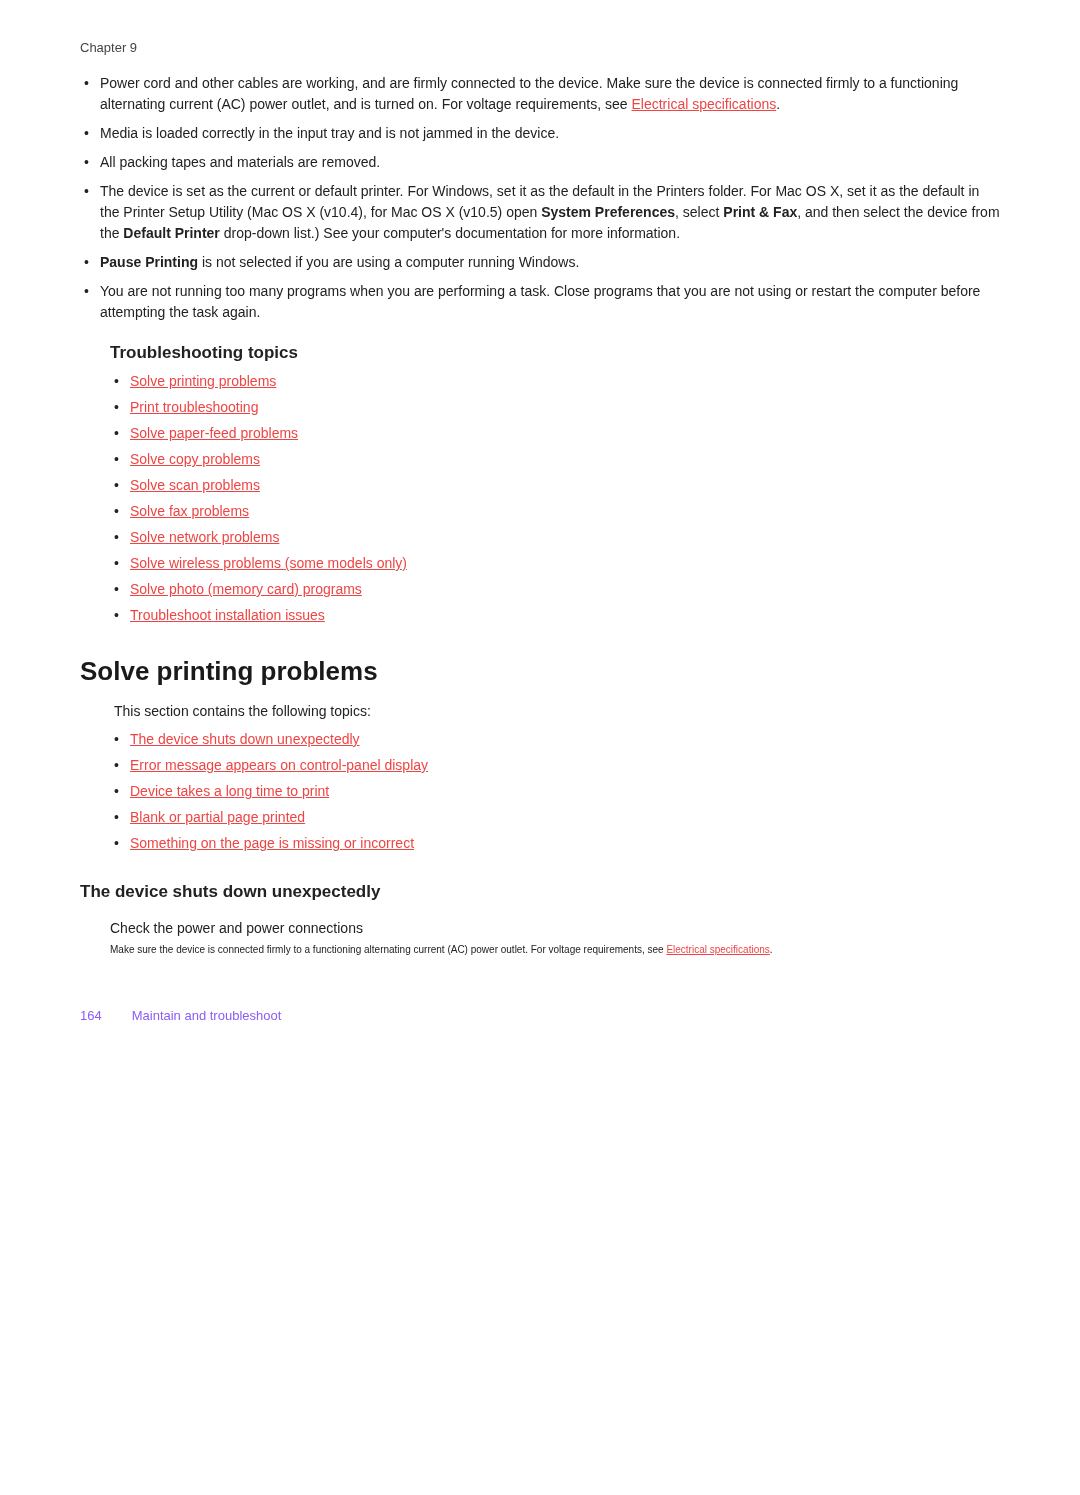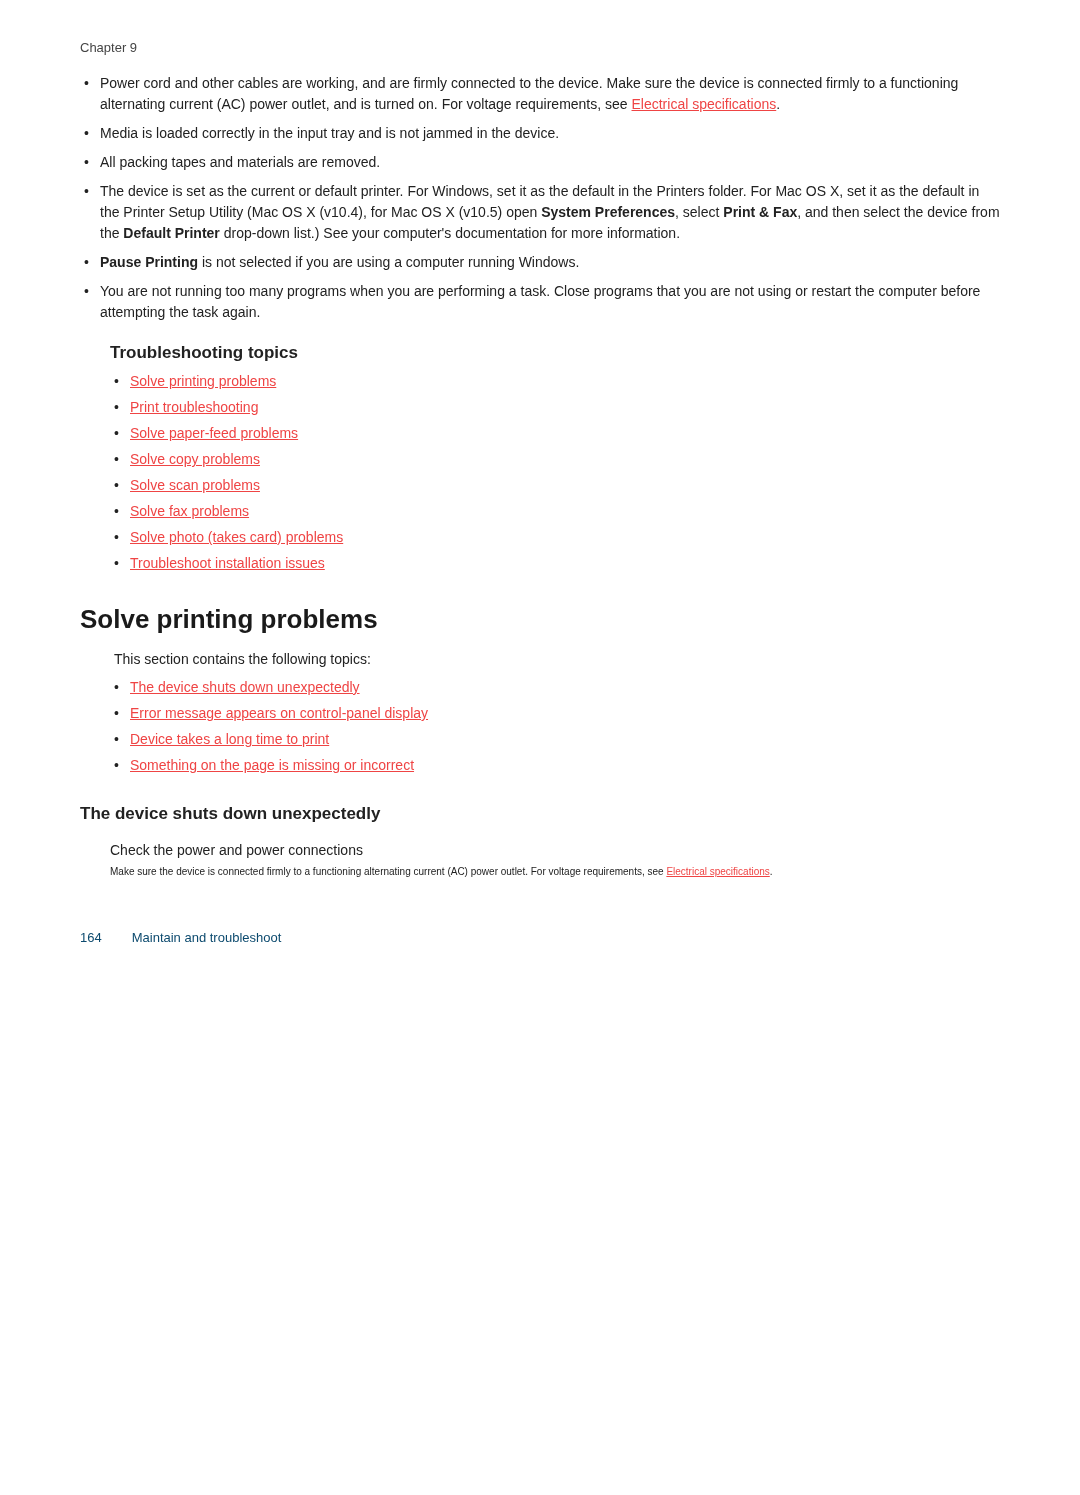--- a/index.html
+++ b/index.html
@@ -96,21 +96,21 @@
     }
     .body-text {
       font-size: 10px;
       margin-left: 30px;
       line-height: 1.55;
       margin-bottom: 10px;
     }
     .footer {
       margin-top: 50px;
       font-size: 13px;
-      color: #0c4a6e;
+      color: #8b5cf6;
       display: flex;
       gap: 30px;
     }
     .bold { font-weight: bold; }
   </style>
 </head>
 <body>
 
 <div class="chapter-label">Chapter 9</div>
 
@@ -125,32 +125,35 @@
 
 <div class="troubleshooting-heading">Troubleshooting topics</div>
 
 <ul class="link-list">
   <li><a href="#">Solve printing problems</a></li>
   <li><a href="#">Print troubleshooting</a></li>
   <li><a href="#">Solve paper-feed problems</a></li>
   <li><a href="#">Solve copy problems</a></li>
   <li><a href="#">Solve scan problems</a></li>
   <li><a href="#">Solve fax problems</a></li>
-  <li><a href="#">Solve photo (takes card) problems</a></li>
+  <li><a href="#">Solve network problems</a></li>
+  <li><a href="#">Solve wireless problems (some models only)</a></li>
+  <li><a href="#">Solve photo (memory card) programs</a></li>
   <li><a href="#">Troubleshoot installation issues</a></li>
 </ul>
 
 <div class="section-title">Solve printing problems</div>
 
 <div class="section-intro">This section contains the following topics:</div>
 
 <ul class="link-list">
   <li><a href="#">The device shuts down unexpectedly</a></li>
   <li><a href="#">Error message appears on control-panel display</a></li>
   <li><a href="#">Device takes a long time to print</a></li>
+  <li><a href="#">Blank or partial page printed</a></li>
   <li><a href="#">Something on the page is missing or incorrect</a></li>
 </ul>
 
 <div class="subsection-heading">The device shuts down unexpectedly</div>
 
 <div class="sub-subsection-heading">Check the power and power connections</div>
 
 <div class="body-text">Make sure the device is connected firmly to a functioning alternating current (AC) power outlet. For voltage requirements, see <a href="#">Electrical specifications</a>.</div>
 
 <div class="footer">

